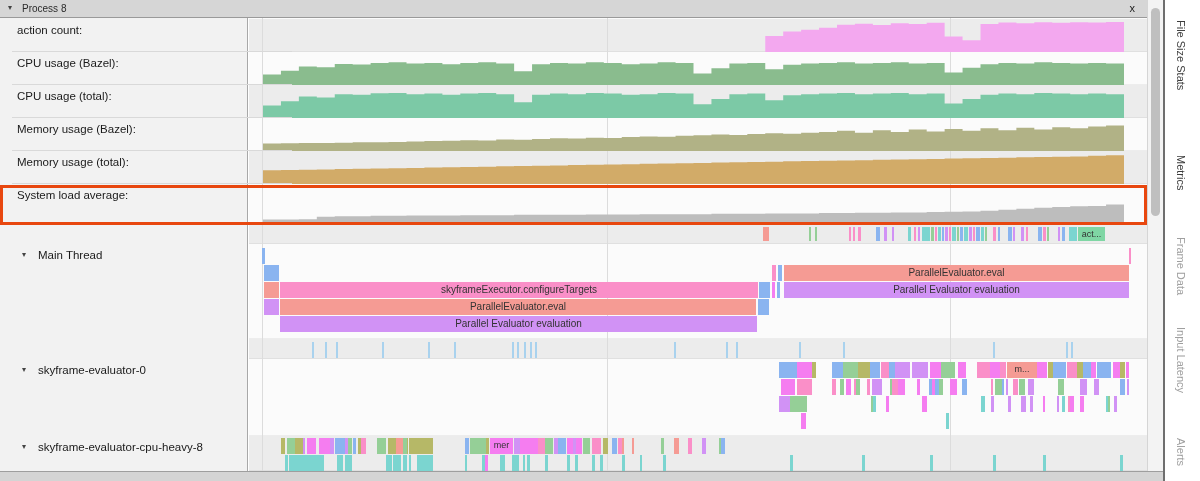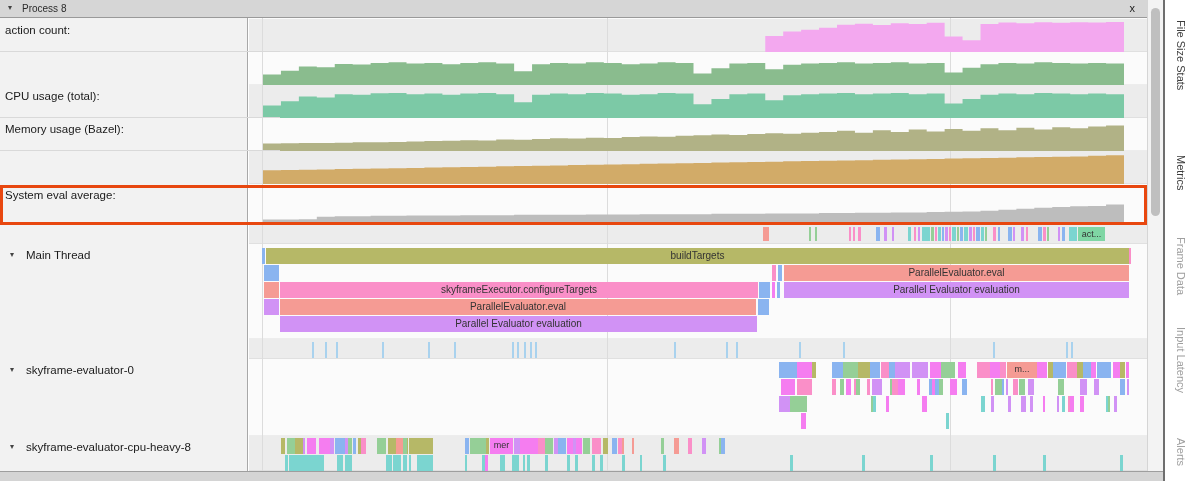--- a/index.html
+++ b/index.html
@@ -7,21 +7,21 @@
         font-family:"Liberation Sans","DejaVu Sans",sans-serif;background:#fff;}
   
   .titlebar{position:absolute;left:0;top:0;width:1163px;height:18px;background:#d6d6d6;
             border-bottom:1px solid #9a9a9a;box-sizing:border-box;font-size:10px;color:#2b2b2b;}
   .titlebar .tri{position:absolute;left:8px;top:3px;font-size:8px;color:#444;cursor:pointer;}
   .titlebar .ttl{position:absolute;left:22px;top:3px;}
   .titlebar .close{position:absolute;right:28px;top:2px;font-size:11px;color:#222;cursor:pointer;}
   
   .labelpanel{position:absolute;left:0;top:18px;width:248px;height:453px;background:#f2f2f2;
               border-right:1px solid #a8a8a8;box-sizing:border-box;z-index:3;}
-  .plabel-row{position:absolute;left:0;width:280px;box-sizing:border-box;font-size:11.5px;color:#1a1a1a;}
+  .plabel-row{position:absolute;left:12px;width:280px;box-sizing:border-box;font-size:11.5px;color:#1a1a1a;}
   .plabel-row.bordered{border-bottom:1px solid #d9d9d9;}
   .plabel-row .txt{position:absolute;left:5px;top:5px;white-space:nowrap;}
   .plabel-row .txt.indented{left:26px;}
   .plabel-row .tri2{position:absolute;left:10px;top:6px;font-size:8px;color:#444;cursor:pointer;}
   
   .chartarea{position:absolute;left:249px;top:18px;width:898px;height:453px;background:#fbfbfb;overflow:hidden;z-index:1;}
   .trackbg{position:absolute;left:0;width:898px;}
   .trackbg.shade1{background:#ececec;border-bottom:1px solid #e0e0e0;box-sizing:border-box;}
   .trackbg.shade0{background:#fbfbfb;border-bottom:1px solid #ededed;box-sizing:border-box;}
   .gridline{position:absolute;top:0;width:1px;height:453px;background:#dcdcdc;z-index:2;}
@@ -147,23 +147,20 @@
         <div class="seg" style="left: 794px; width: 3px; background: rgb(250, 143, 200);"></div>
         <div class="seg" style="left: 798px; width: 2px; background: rgb(149, 207, 151);"></div>
         <div class="seg" style="left: 809px; width: 2px; background: rgb(209, 146, 245);"></div>
         <div class="seg" style="left: 813px; width: 3px; background: rgb(138, 180, 240);"></div>
         <div class="seg" style="left: 820px; width: 8px; background: rgb(123, 213, 208);"></div>
         <div class="seg" style="left: 829px; width: 27px; background: rgb(127, 214, 164);">
           <div class="slabel">act...</div>
         </div>
       </div>
       <div class="bar" style="left: 13px; top: 230px; width: 3px; background: rgb(138, 180, 240);"></div>
-      <div class="bar" style="left: 17px; top: 230px; width: 863px; background: rgb(182, 184, 103);">
-        <div class="blabel">buildTargets</div>
-      </div>
       <div class="bar" style="left: 880px; top: 230px; width: 2px; background: rgb(250, 143, 200);"></div>
       <div class="bar" style="left: 15px; top: 247px; width: 15px; background: rgb(138, 180, 240);"></div>
       <div class="bar" style="left: 523px; top: 247px; width: 4px; background: rgb(250, 143, 200);"></div>
       <div class="bar" style="left: 529px; top: 247px; width: 4px; background: rgb(138, 180, 240);"></div>
       <div class="bar" style="left: 535px; top: 247px; width: 345px; background: rgb(245, 155, 148);">
         <div class="blabel">ParallelEvaluator.eval</div>
       </div>
       <div class="bar" style="left: 15px; top: 264px; width: 15px; background: rgb(245, 155, 148);"></div>
       <div class="bar" style="left: 31px; top: 264px; width: 478px; background: rgb(250, 143, 200);">
         <div class="blabel">skyframeExecutor.configureTargets</div>
@@ -394,28 +391,34 @@
         <div class="seg" style="left: 744px; width: 3px; background: rgb(123, 213, 208);"></div>
         <div class="seg" style="left: 794px; width: 3px; background: rgb(123, 213, 208);"></div>
         <div class="seg" style="left: 871px; width: 3px; background: rgb(123, 213, 208);"></div>
       </div>
     </div>
 
   <div class="labelpanel" id="labelpanel">
       <div class="plabel-row bordered" style="top: 1px; height: 33px;">
         <span class="txt">action count:</span>
       </div>
+      <div class="plabel-row bordered" style="top: 34px; height: 33px;">
+        <span class="txt">CPU usage (Bazel):</span>
+      </div>
       <div class="plabel-row bordered" style="top: 67px; height: 33px;">
         <span class="txt">CPU usage (total):</span>
       </div>
       <div class="plabel-row bordered" style="top: 100px; height: 33px;">
         <span class="txt">Memory usage (Bazel):</span>
       </div>
+      <div class="plabel-row bordered" style="top: 133px; height: 33px;">
+        <span class="txt">Memory usage (total):</span>
+      </div>
       <div class="plabel-row bordered" style="top: 166px; height: 40px;">
-        <span class="txt">System eval average:</span>
+        <span class="txt">System load average:</span>
       </div>
       <div class="plabel-row" style="top: 226px; height: 95px;">
         <span class="tri2">▾</span>
         <span class="txt indented">Main Thread</span>
       </div>
       <div class="plabel-row" style="top: 341px; height: 77px;">
         <span class="tri2">▾</span>
         <span class="txt indented">skyframe-evaluator-0</span>
       </div>
       <div class="plabel-row" style="top: 418px; height: 35px;">

